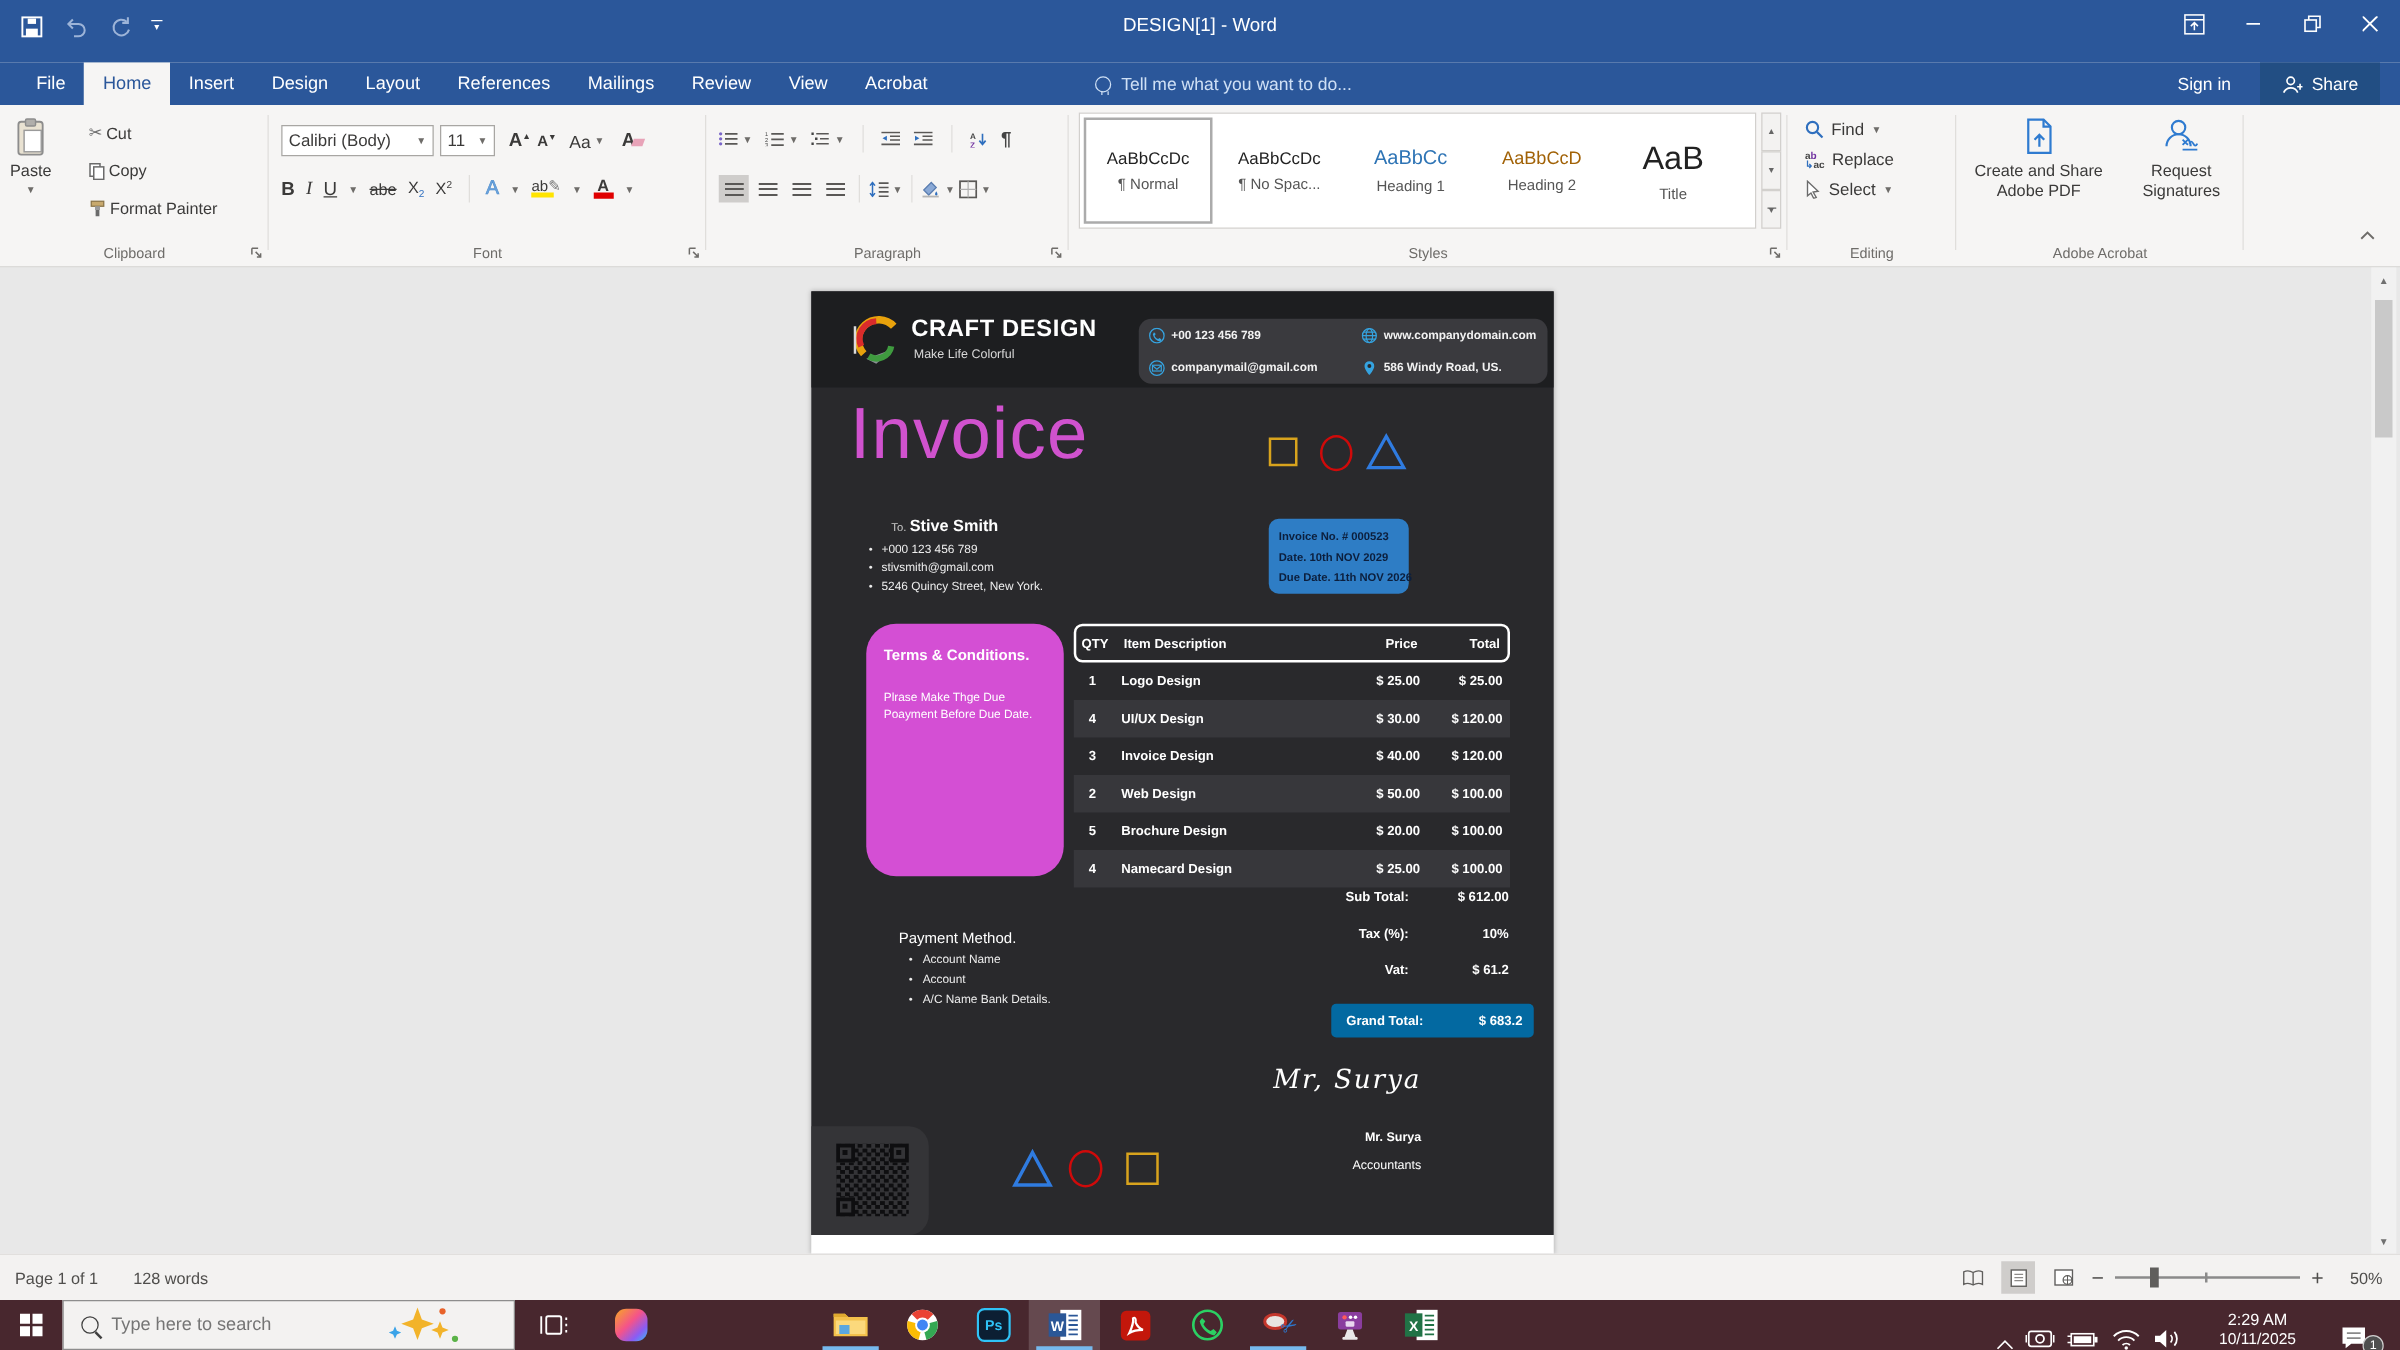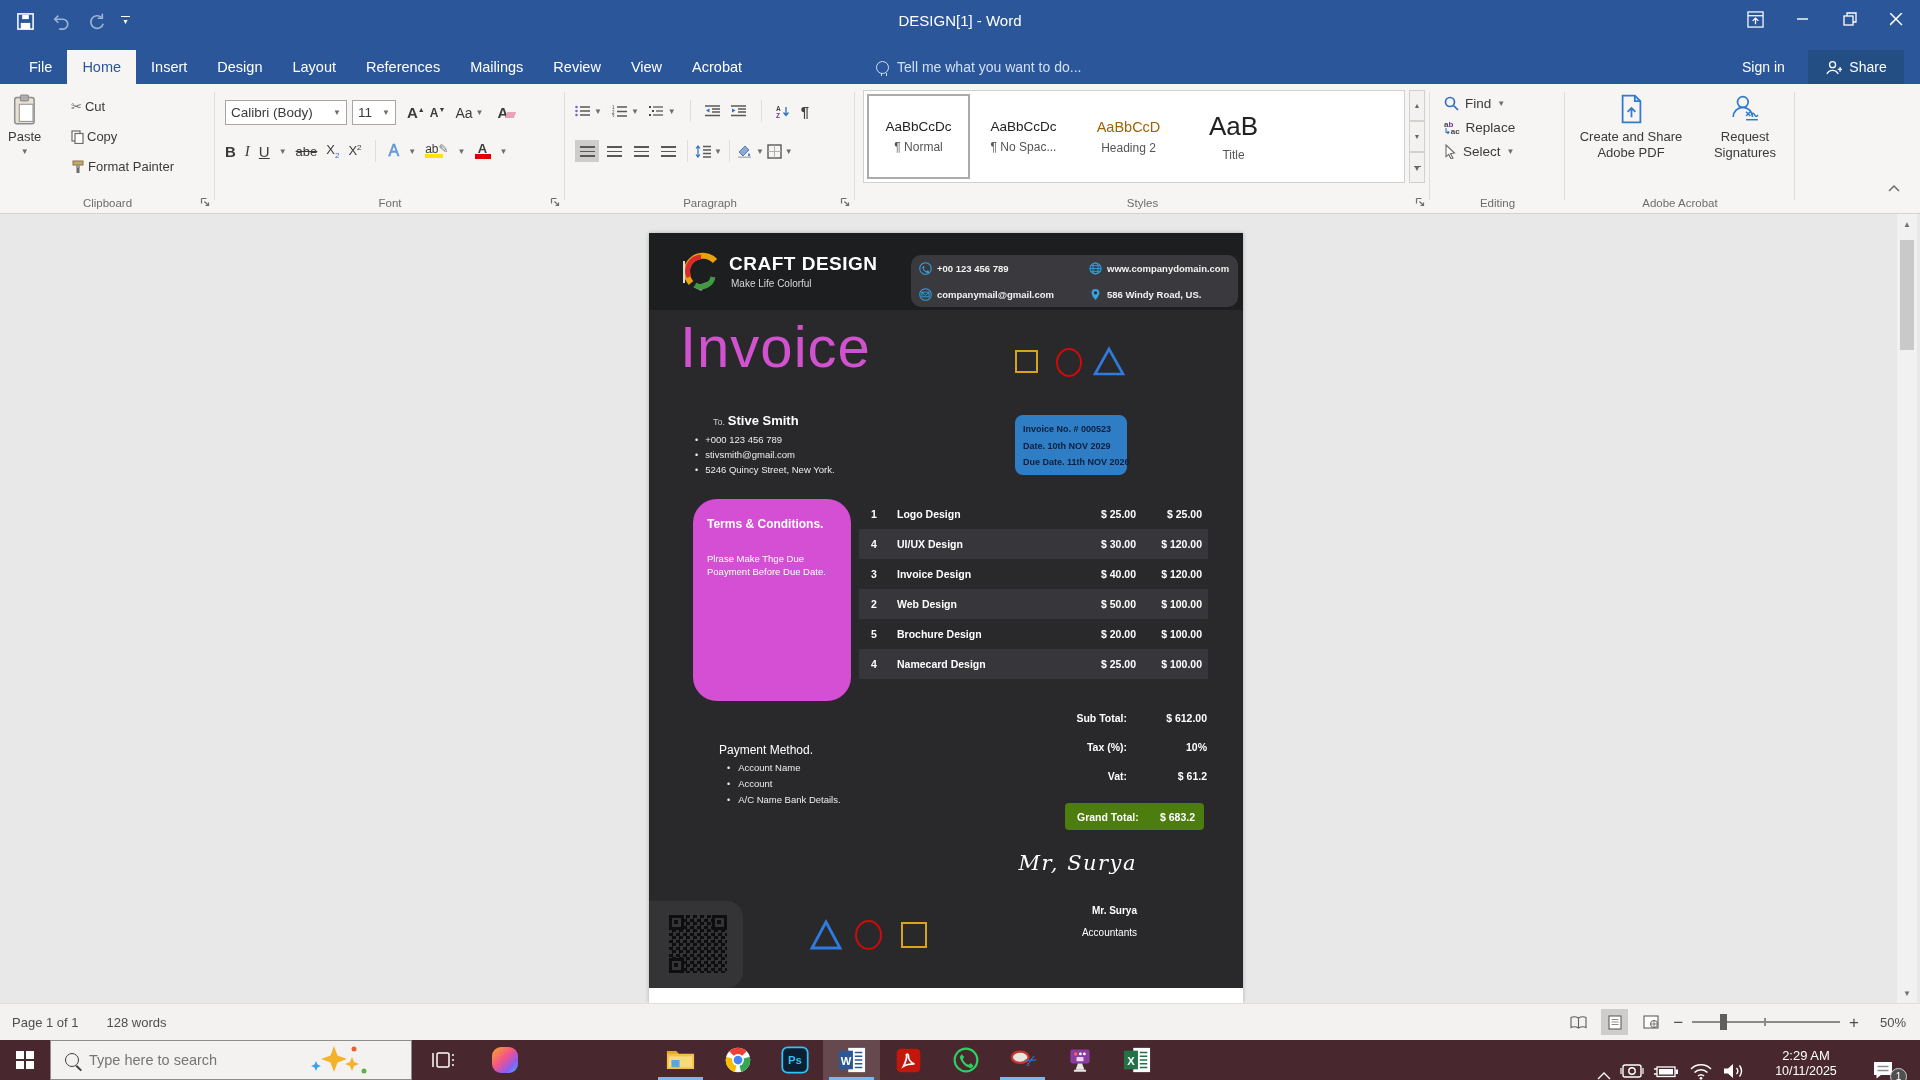--- a/index.html
+++ b/index.html
@@ -78,21 +78,21 @@
   .tbl{position:absolute;left:210px;top:266px;width:349px}
   .thead{display:grid;grid-template-columns:30px 1fr 72px 66px;height:31px;align-items:center;border:2px solid #fff;border-radius:7px;font-size:10.5px;font-weight:700;padding-right:6px}
   .t-row{display:grid;grid-template-columns:30px 1fr 72px 66px;height:30px;align-items:center;font-size:10.5px;font-weight:700;padding-right:6px}
   .t-row:nth-of-type(even){background:#37373b}
   .cq{text-align:center}.cp,.ct{text-align:right}
   .tdesc{padding-left:8px}
   .totals{position:absolute;left:300px;top:479px;width:258px;font-size:10.5px;font-weight:700}
   .trow{display:flex;margin-bottom:17px}
   .trow .tl{width:178px;text-align:right}
   .trow .tv{flex:1;text-align:right}
-  .grand{position:absolute;left:416px;top:570px;width:139px;height:27px;background:#4d7c0f;border-radius:4px;display:flex;align-items:center;justify-content:space-between;padding:0 9px 0 12px;font-size:10.5px;font-weight:700;color:#fff}
+  .grand{position:absolute;left:416px;top:570px;width:162px;height:27px;background:#0369a1;border-radius:4px;display:flex;align-items:center;justify-content:space-between;padding:0 9px 0 12px;font-size:10.5px;font-weight:700;color:#fff}
   .payment{position:absolute;left:70px;top:510px}
   .payment .pt{font-size:12px;font-weight:400}
   .plist{margin-top:5px;margin-left:8px}
   .plist .li{display:flex;gap:8px;align-items:baseline;height:16px;font-size:9.5px;color:#ededed}
   .plist .li:before{content:"•";font-size:9px}
   .sig{position:absolute;left:298px;top:618px;width:190px;text-align:right}
   .sig .script{font-family:"DejaVu Serif",serif;font-style:italic;font-size:21px;letter-spacing:1.5px;color:#fff}
   .sig .sn{margin-top:30px;font-size:10px;font-weight:700}
   .sig .sr{margin-top:11px;font-size:10px}
   .qrbox{position:absolute;left:0;top:668px;width:94px;height:87px;background:#343437;border-radius:0 16px 16px 0}
@@ -411,20 +411,24 @@
 
   <div class="grp" style="left:855px;width:575px">
     <div class="stylegallery">
       <div class="stylecard sel">
           <span class="ssample">AaBbCcDc</span>
           <span class="sname">¶ Normal</span>
         </div>
       <div class="stylecard">
           <span class="ssample">AaBbCcDc</span>
           <span class="sname">¶ No Spac...</span>
+        </div>
+      <div class="stylecard">
+          <span class="ssample" style="font-size:16px;color:#2e74b5">AaBbCc</span>
+          <span class="sname">Heading 1</span>
         </div>
       <div class="stylecard">
           <span class="ssample" style="font-size:14.5px;color:#a16207">AaBbCcD</span>
           <span class="sname">Heading 2</span>
         </div>
       <div class="stylecard">
           <span class="ssample" style="font-size:26px">AaB</span>
           <span class="sname">Title</span>
         </div>
     </div>
@@ -577,20 +581,26 @@
         <div>Date. 10th NOV 2029</div>
         <div>Due Date. 11th NOV 2026</div>
       </div>
 
       <div class="terms">
         <div class="tt">Terms &amp; Conditions.</div>
         <div class="tb">Plrase Make Thge Due Poayment Before Due Date.</div>
       </div>
 
       <div class="tbl">
+        <div class="thead">
+          <span class="cq">QTY</span>
+          <span class="tdesc">Item Description</span>
+          <span class="cp">Price</span>
+          <span class="ct">Total</span>
+        </div>
         <div>
 
             <div class="t-row">
               <span class="cq">1</span>
               <span class="tdesc">Logo Design</span>
               <span class="cp">$ 25.00</span>
               <span class="ct">$ 25.00</span>
             </div>
 
             <div class="t-row">

